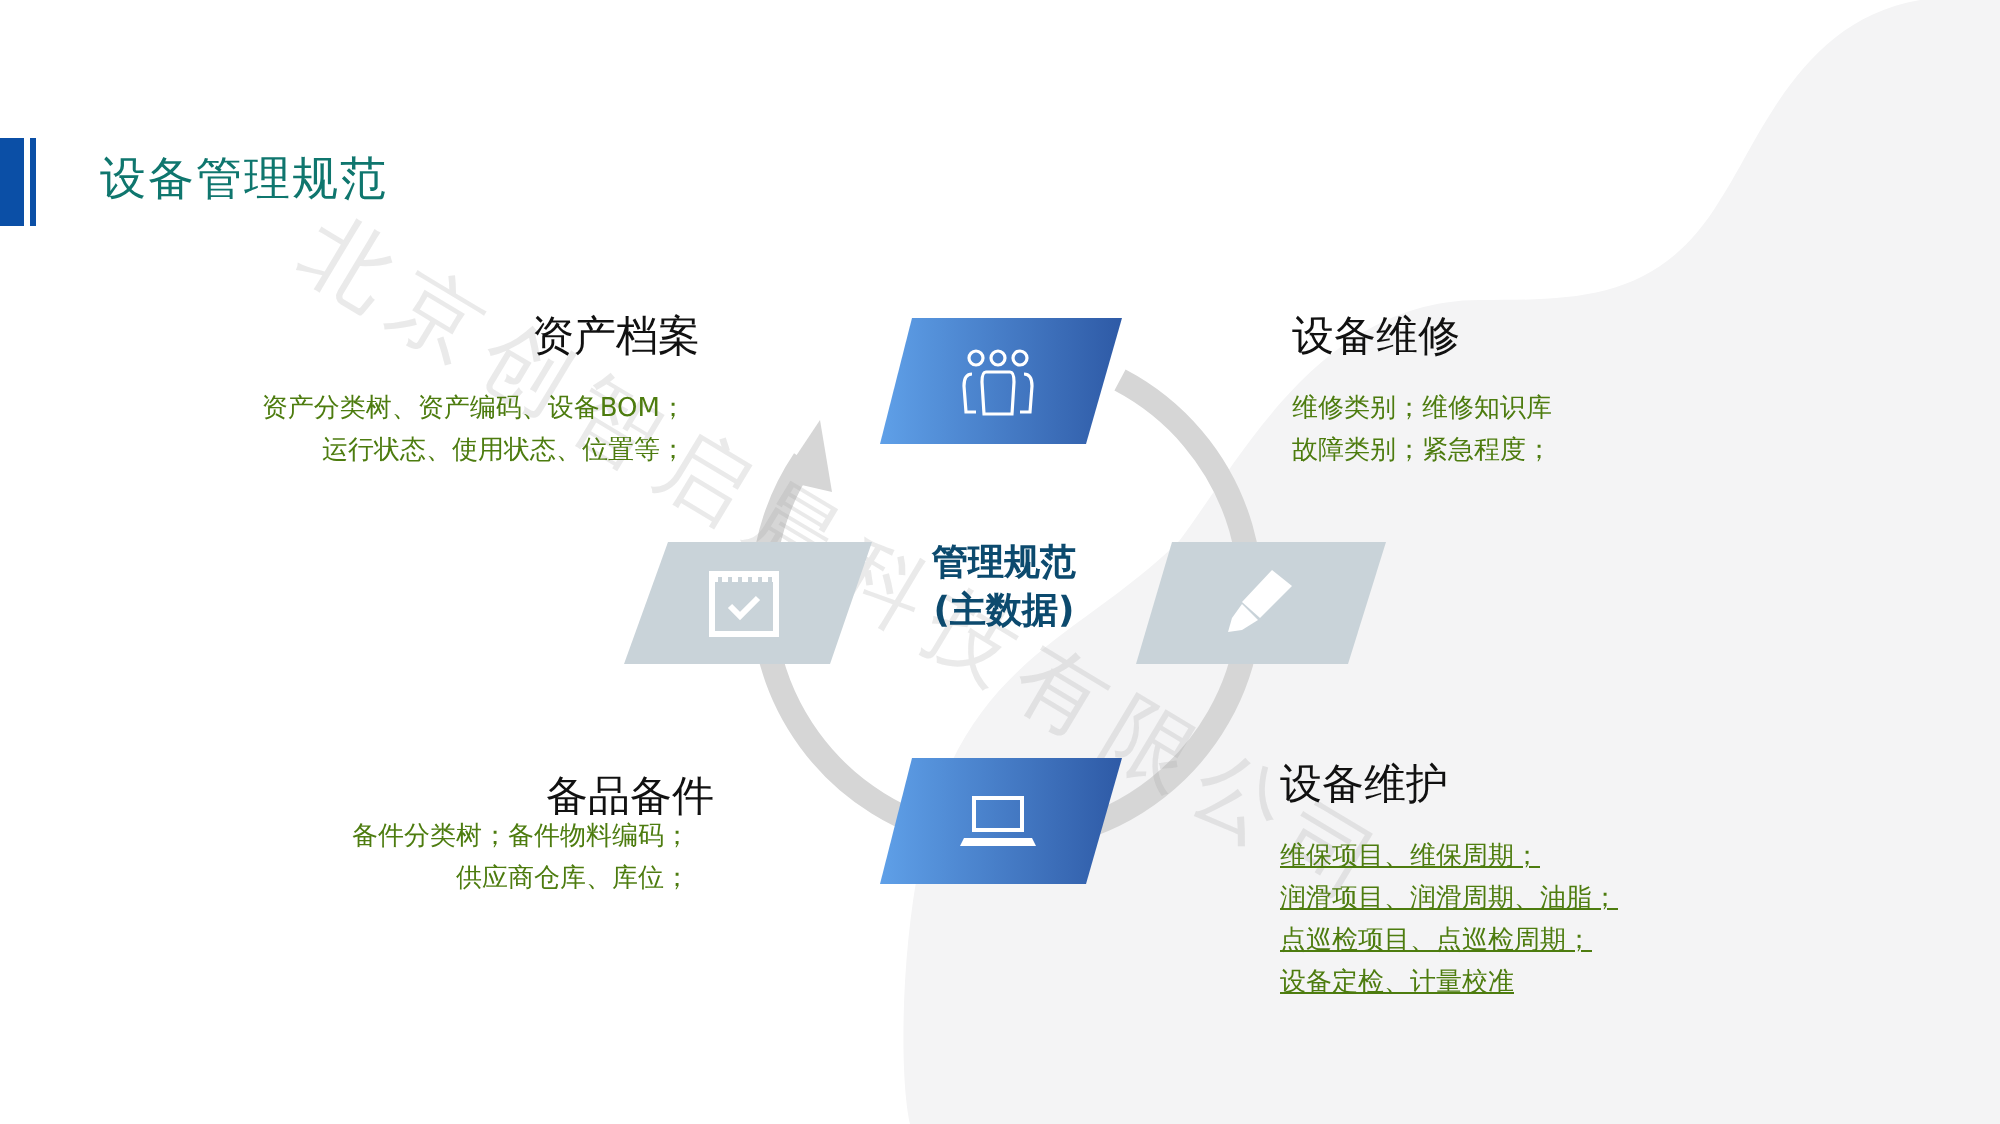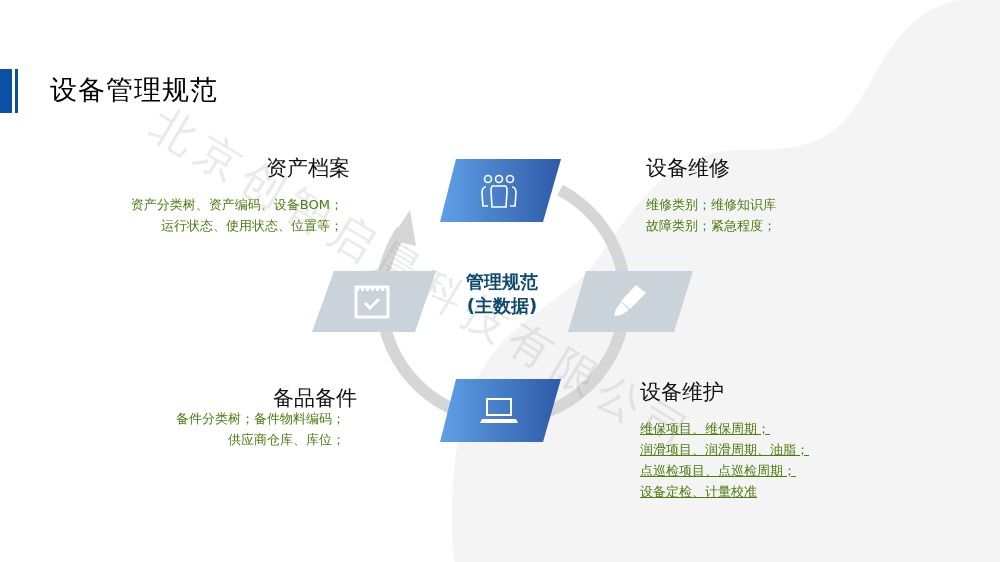--- a/index.html
+++ b/index.html
@@ -4,21 +4,21 @@
   <style>
     html, body { margin: 0; padding: 0; }
     body {
       width: 1000px; height: 562px; position: relative; overflow: hidden;
       background: #ffffff;
       font-family: "DejaVu Sans", "Liberation Sans", sans-serif;
     }
     .bg-blob { position: absolute; left: 0; top: 0; width: 1000px; height: 562px; }
     .accent-bar-thick { position: absolute; left: 0; top: 69px; width: 12px; height: 44px; background: #0b4fa6; }
     .accent-bar-thin { position: absolute; left: 15px; top: 69px; width: 3px; height: 44px; background: #0b4fa6; }
-    .page-title { position: absolute; left: 50px; top: 72px; font-size: 27px; color: #000000; letter-spacing: 1px; line-height: 36px; font-family: Liberation Serif, serif; }
+    .page-title { position: absolute; left: 50px; top: 72px; font-size: 23px; color: #0f766e; letter-spacing: 1px; line-height: 36px; font-family: Liberation Serif, serif; }
     .ring { position: absolute; left: 0; top: 0; width: 1000px; height: 562px; }
     .shape { position: absolute; }
     .shape svg { display: block; }
     .center-title { position: absolute; left: 440px; top: 270px; width: 124px; text-align: center; font-weight: bold; font-size: 18px; line-height: 24px; color: #0c4a6e; }
     .sec-title { position: absolute; font-size: 21px; color: #111; line-height: 28px; }
     .sec-desc { position: absolute; font-size: 13px; color: #4d7c0f; line-height: 21px; }
     .right { text-align: right; }
     .watermark { position: absolute; left: 170px; top: 95px; font-size: 44px; color: rgba(160,160,160,0.22); transform-origin: 0 0; transform: rotate(31deg); letter-spacing: 8px; white-space: nowrap; pointer-events: none; }
   </style>
 </head>

